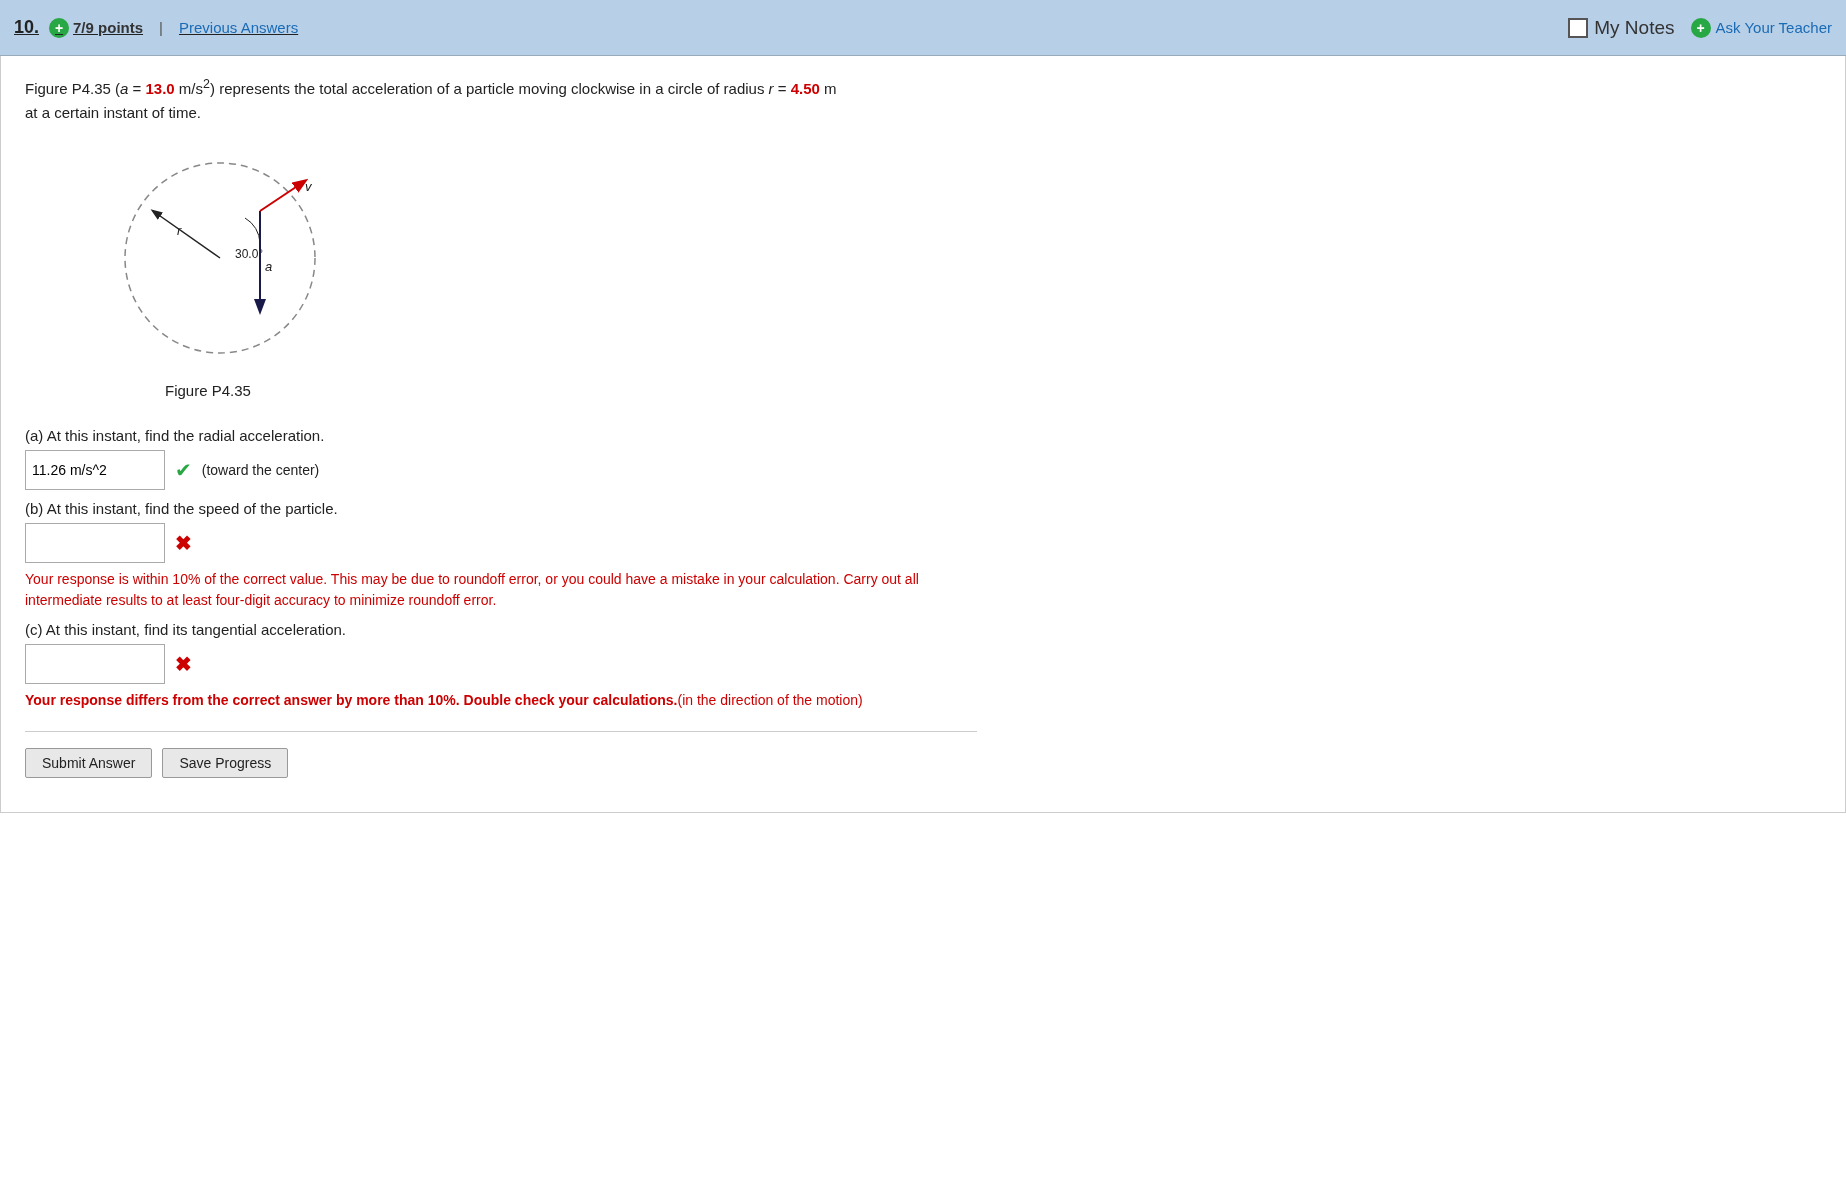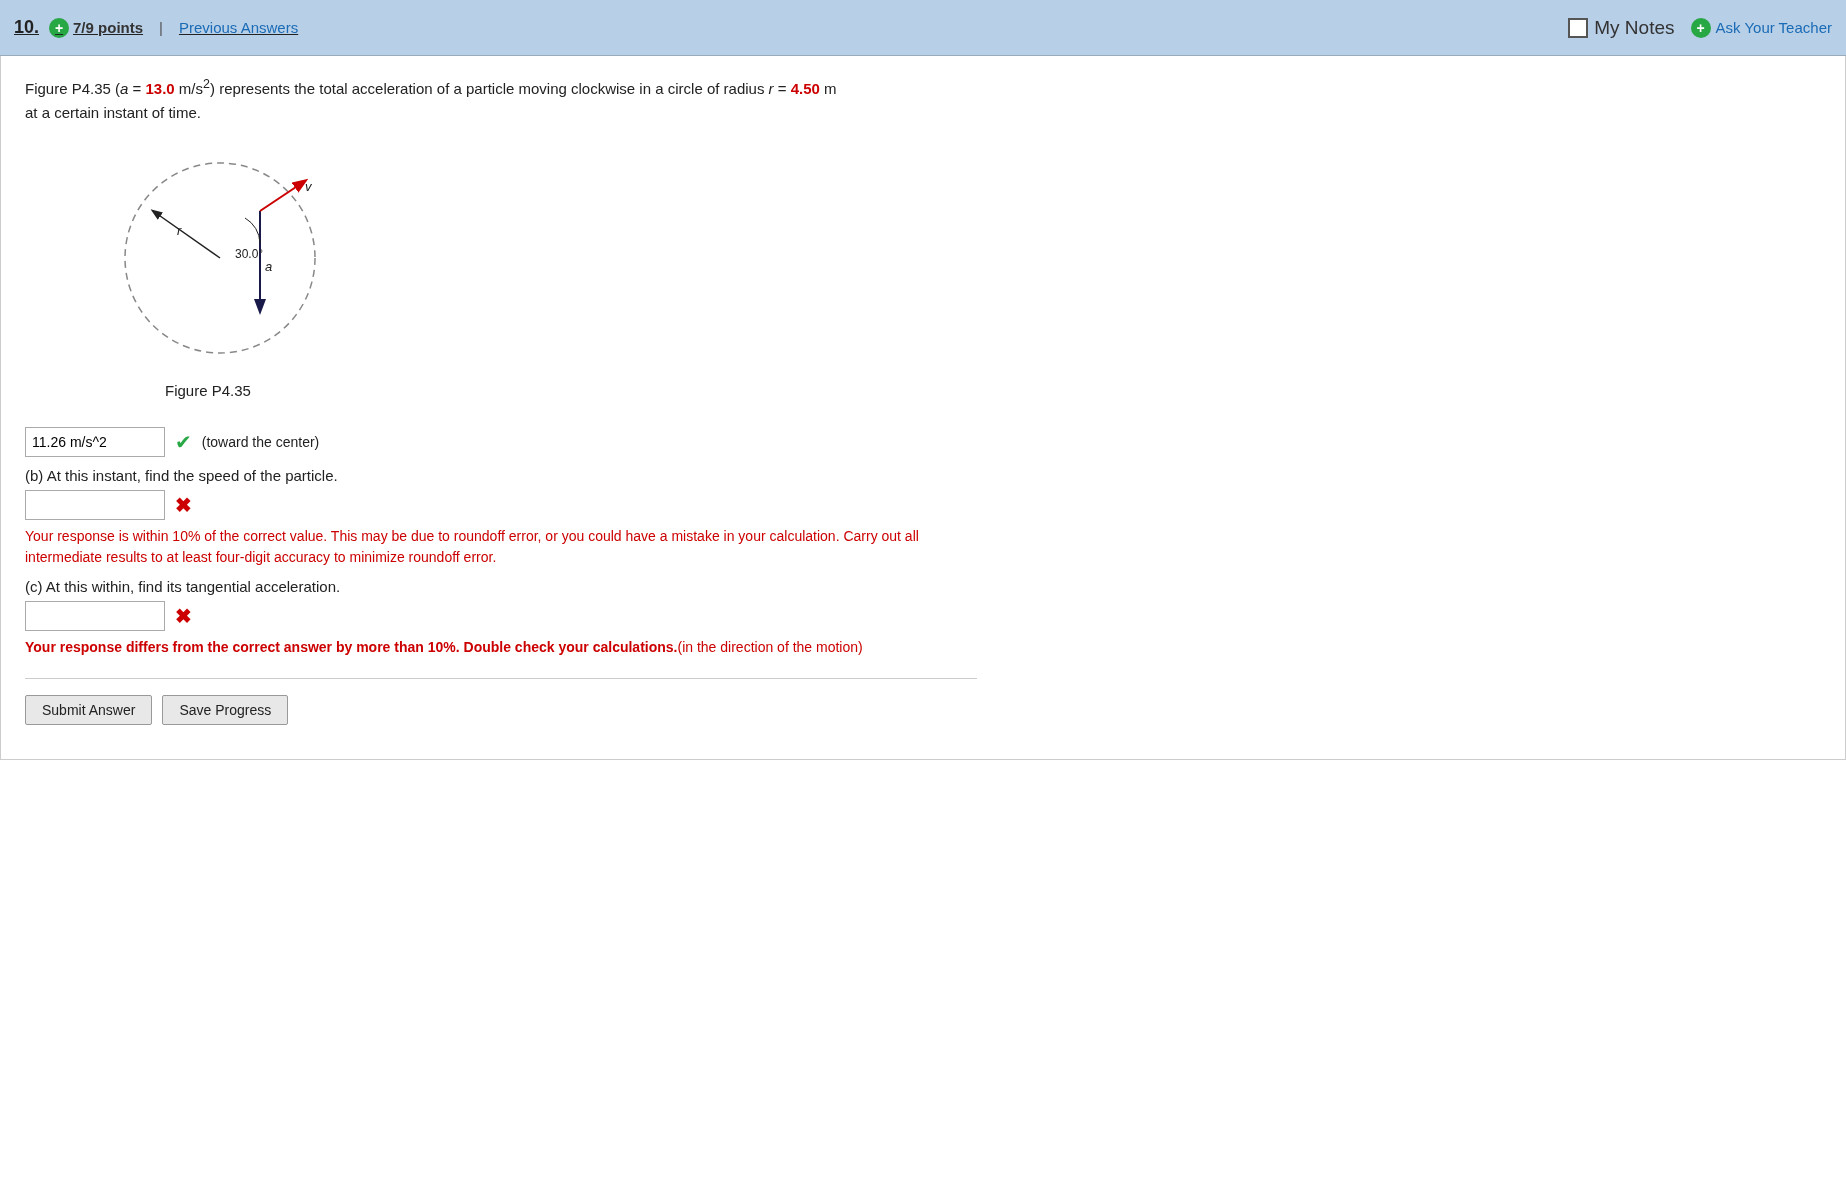--- a/index.html
+++ b/index.html
@@ -137,21 +137,21 @@
       margin-bottom: 6px;
     }
     .answer-row {
       display: flex;
       align-items: center;
       gap: 10px;
       margin-bottom: 6px;
     }
     .answer-input {
       width: 140px;
-      height: 30px;
+      height: 40px;
       border: 1px solid #aaa;
       padding: 2px 6px;
       font-size: 14px;
     }
     .check-icon {
       color: #28a745;
       font-size: 20px;
     }
     .x-icon {
       color: #cc0000;
@@ -259,38 +259,39 @@
           <marker id="arrowRed" markerWidth="8" markerHeight="8" refX="6" refY="3" orient="auto">
             <path d="M0,0 L0,6 L8,3 z" fill="#cc0000"></path>
           </marker>
         </defs>
       </svg>
     </div>
     <div class="figure-caption">Figure P4.35</div>
   </div>
 
   <div class="qa-section">
+    <div class="qa-label">(a) At this instant, find the radial acceleration.</div>
     <div class="answer-row">
       <input class="answer-input" type="text" value="11.26 m/s^2" style="">
       <span class="check-icon">✔</span>
       <span class="unit-label">(toward the center)</span>
     </div>
   </div>
 
   <div class="qa-section">
     <div class="qa-label">(b) At this instant, find the speed of the particle.</div>
     <div class="answer-row">
       <input class="answer-input" type="text" style="">
       <span class="x-icon">✖</span>
     </div>
     <div class="error-message">Your response is within 10% of the correct value. This may be due to roundoff error, or you could have a mistake in your calculation. Carry out all intermediate results to at least four-digit accuracy to minimize roundoff error.</div>
   </div>
 
   <div class="qa-section">
-    <div class="qa-label">(c) At this within, find its tangential acceleration.</div>
+    <div class="qa-label">(c) At this instant, find its tangential acceleration.</div>
     <div class="answer-row">
       <input class="answer-input" type="text" style="">
       <span class="x-icon">✖</span>
     </div>
     <div class="error-message">
       <span class="highlight-red">Your response differs from the correct answer by more than 10%. Double check your calculations.</span><span>(in the direction of the motion)</span>
     </div>
   </div>
 
   <div class="button-row">

